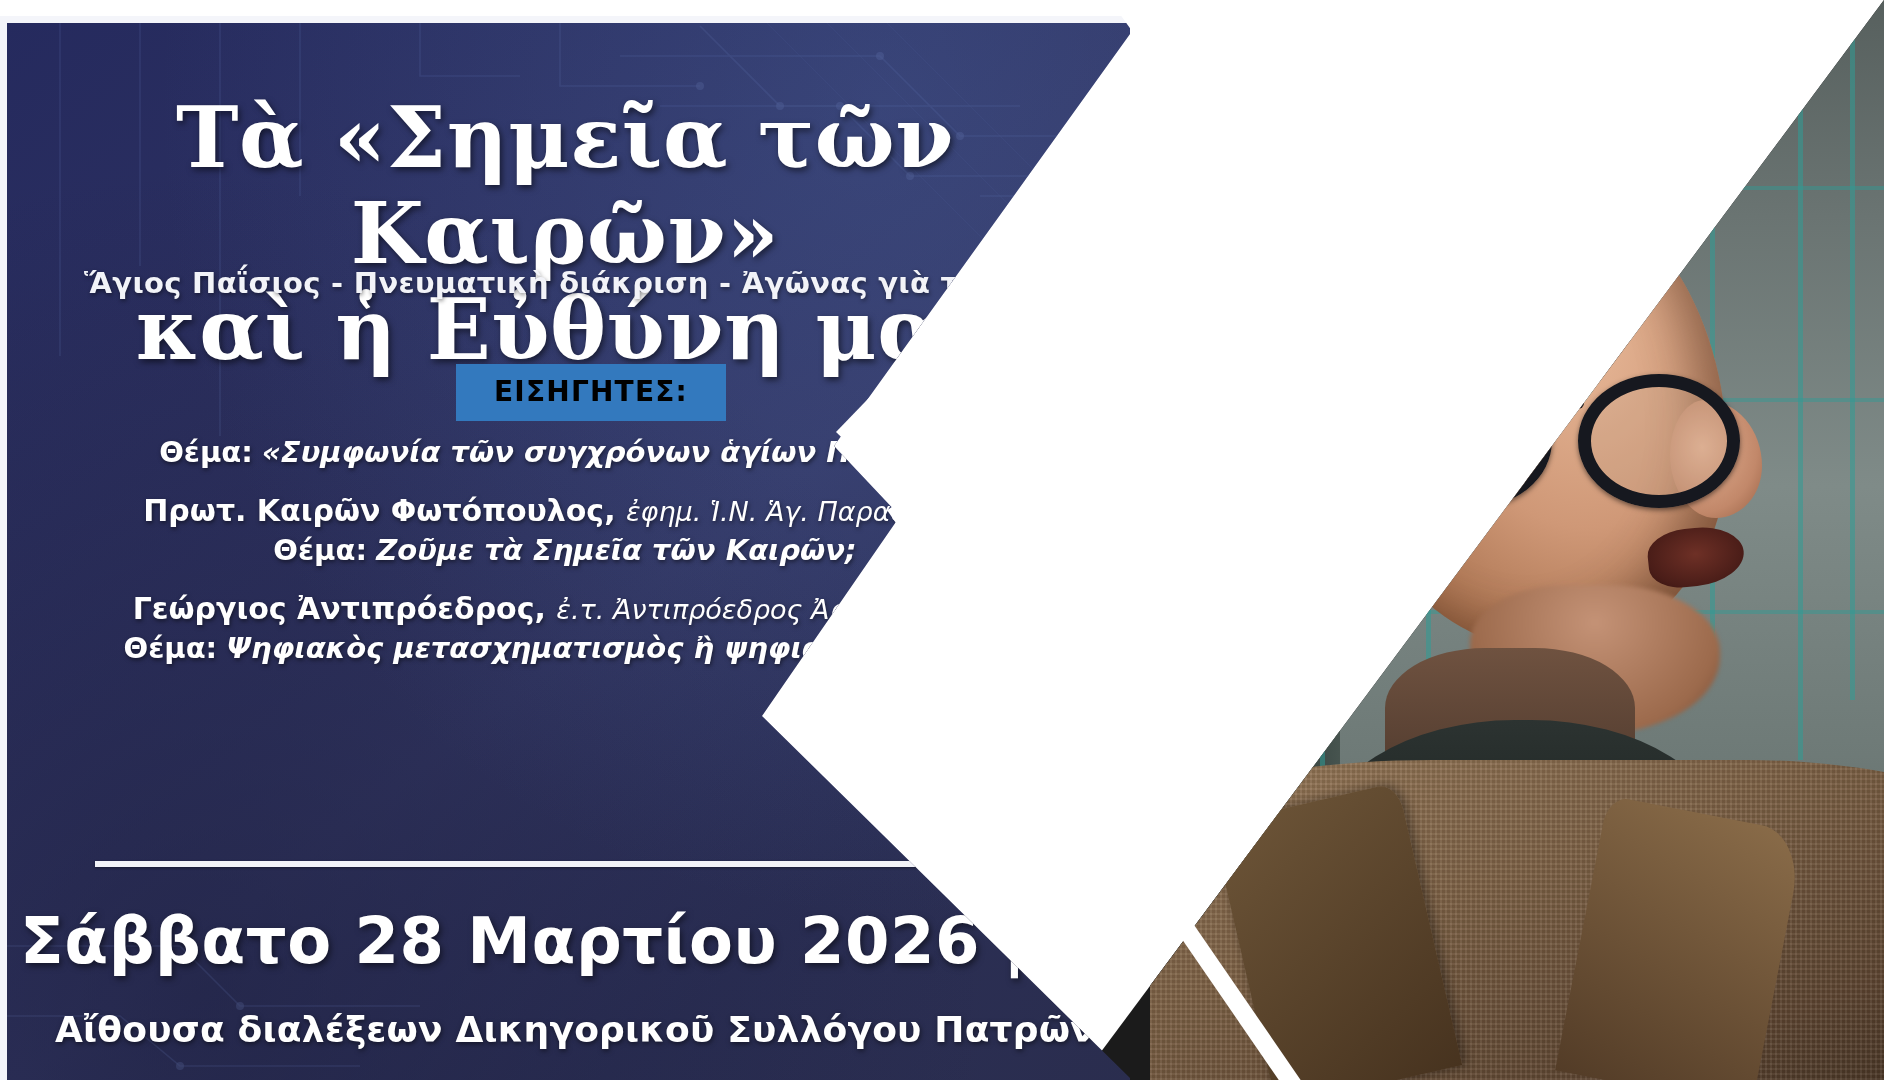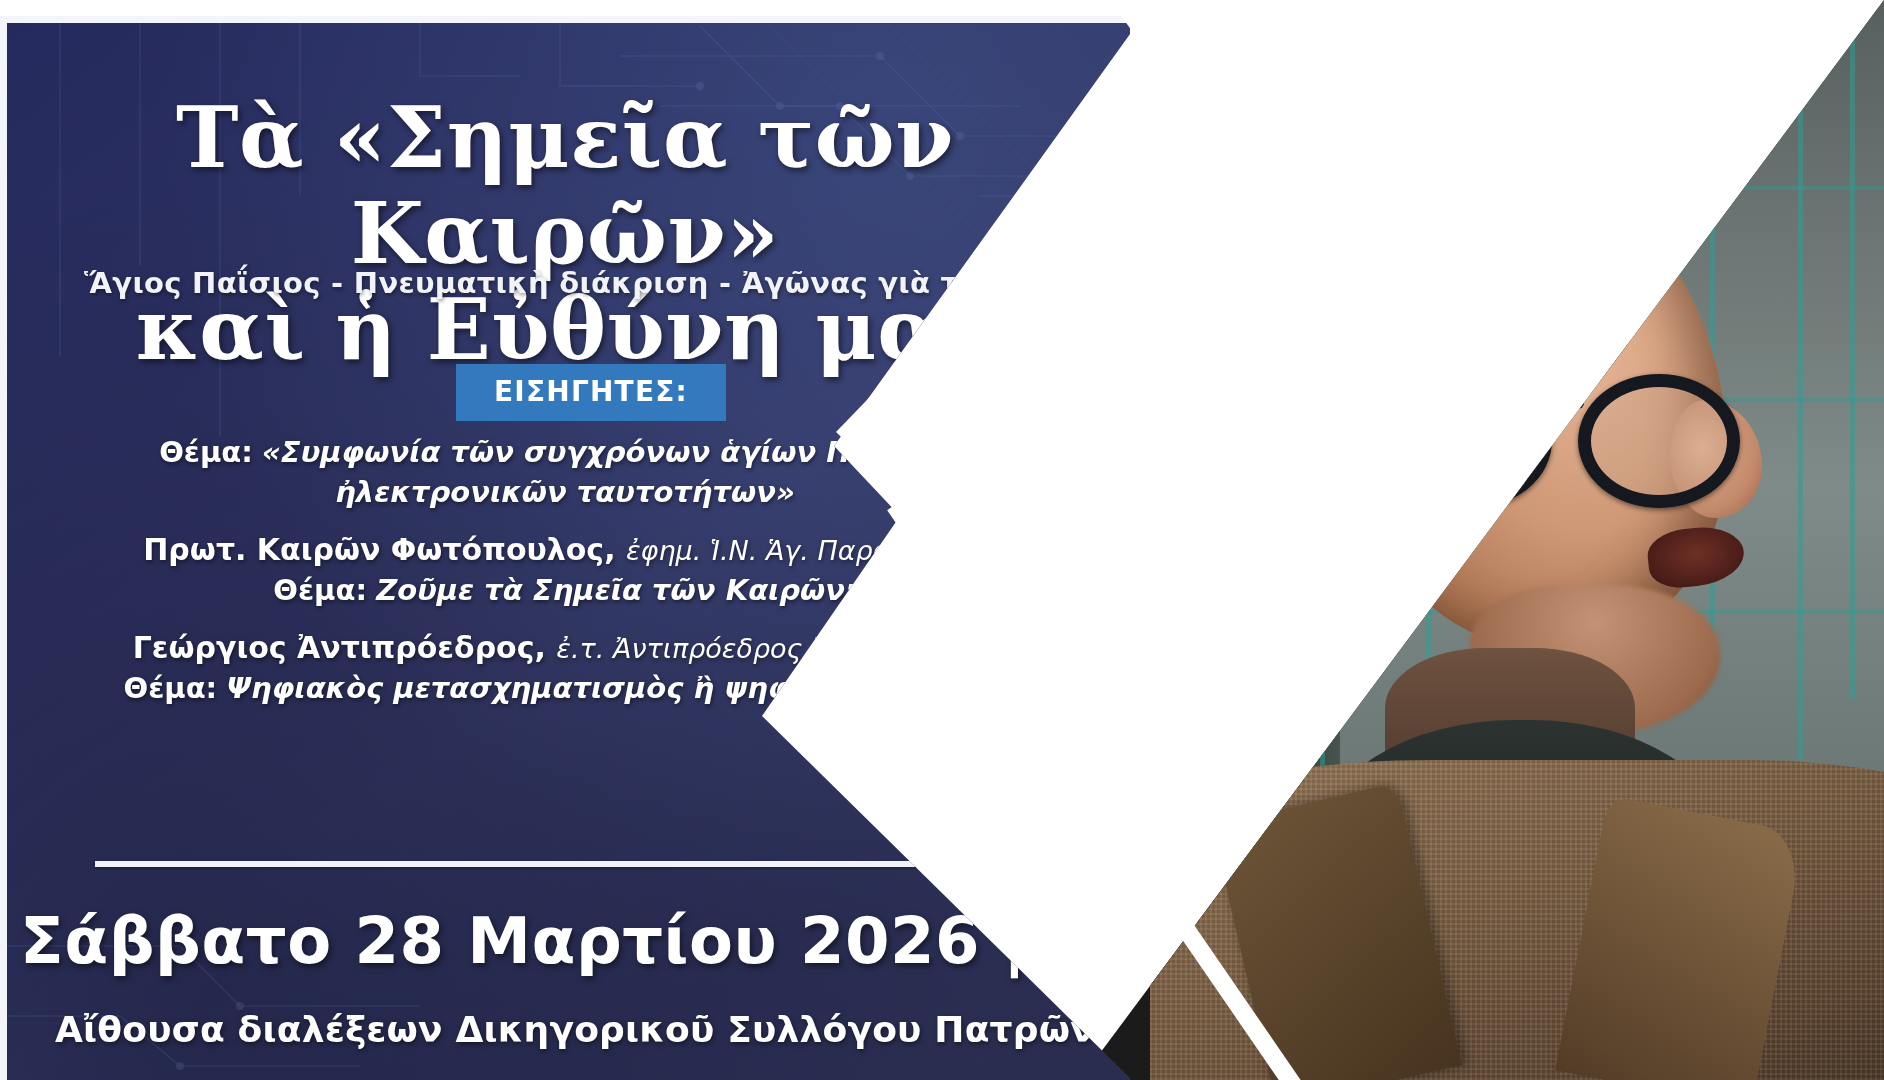--- a/index.html
+++ b/index.html
@@ -196,21 +196,21 @@
     text-shadow:1px 2px 4px rgba(0,0,0,.45);
     padding:0 70px;
     box-sizing:border-box;
     white-space:nowrap;
   }
 
   .badge{
     position:absolute;
     left:456px; top:348px;
     background:#3379be;
-    color:#ffffff;
+    color:#000000;
     font-size:28px;
     font-weight:700;
     letter-spacing:1.2px;
     padding:11px 38px 13px 38px;
     text-align:center;
   }
 
   .speakers{
     position:absolute;
     left:0; right:0; top:416px;
@@ -347,23 +347,20 @@
 
     <div class="badge">ΕΙΣΗΓΗΤΕΣ:</div>
 
     <div class="speakers">
 
       <div class="spk">
         <div class="topic">
           <span class="up">Θέμα:</span>
           <b>«Συμφωνία τῶν συγχρόνων ἁγίων Πατέρων</b>
         </div>
-        <div class="topic">
-          <b>ἠλεκτρονικῶν ταυτοτήτων»</b>
-        </div>
       </div>
 
       <div class="spk">
         <div class="name">
           <span>Πρωτ. Καιρῶν Φωτόπουλος,</span>
           <em>ἐφημ. Ἱ.Ν. Ἁγ. Παρασκευῆς</em>
         </div>
         <div class="topic">
           <span class="up">Θέμα:</span>
           <b>Ζοῦμε τὰ Σημεῖα τῶν Καιρῶν;</b>

